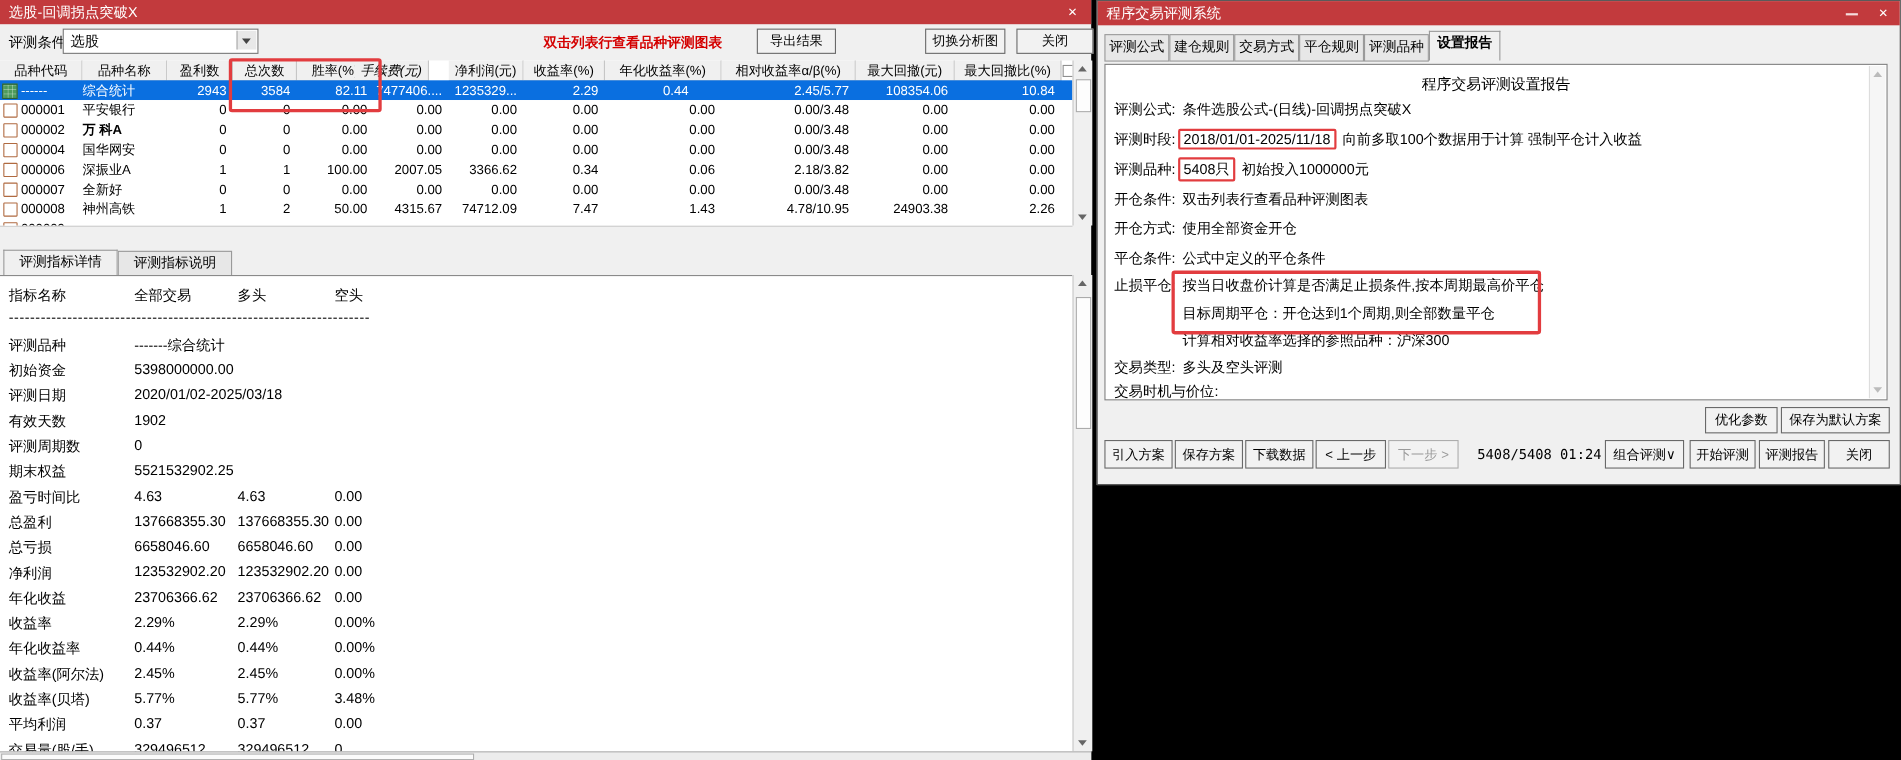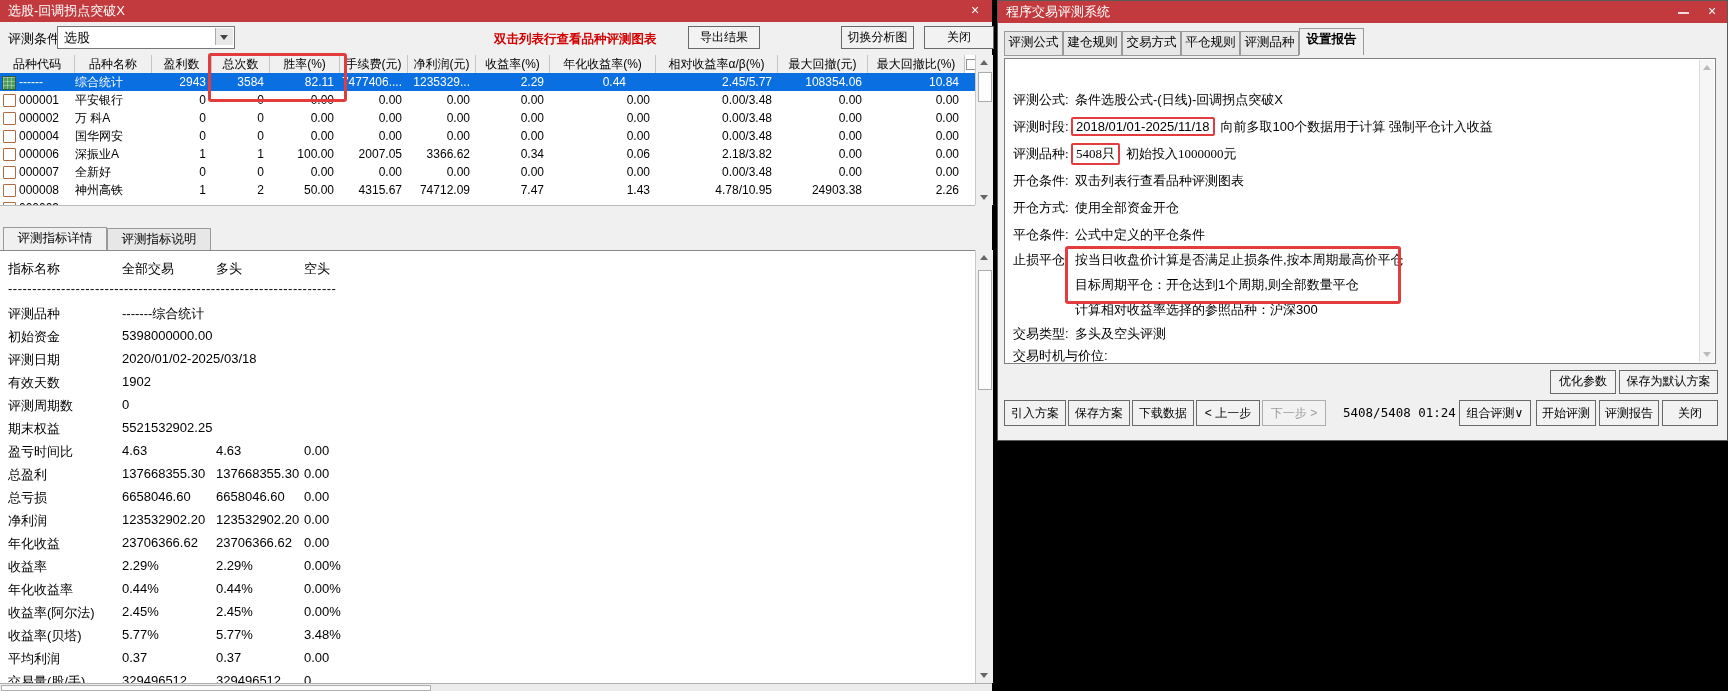--- a/index.html
+++ b/index.html
@@ -90,21 +90,21 @@
     <div class="btn" style="left:841px;top:26px;width:71px;height:21px;">切换分析图</div>
     <div class="btn" style="left:924px;top:26px;width:68px;height:21px;">关闭</div>
 
     <div id="tablearea">
       <div id="thead">
           <div class="th" style="left: 0px; width: 74px;">品种代码</div>
           <div class="th" style="left: 75px; width: 76px;">品种名称</div>
           <div class="th" style="left: 152px; width: 59px;">盈利数</div>
           <div class="th" style="left: 212px; width: 57px;">总次数</div>
           <div class="th" style="left: 270px; width: 69px;">胜率(%)</div>
-          <div class="th" style="left: 340px; width: 67px;">手续费(元)</div>
+          <div class="th" style="left: 322px; width: 67px; font-style: italic;">手续费(元)</div>
           <div class="th" style="left: 408px; width: 67px;">净利润(元)</div>
           <div class="th" style="left: 476px; width: 73px;">收益率(%)</div>
           <div class="th" style="left: 550px; width: 105px;">年化收益率(%)</div>
           <div class="th" style="left: 656px; width: 121px;">相对收益率α/β(%)</div>
           <div class="th" style="left: 778px; width: 89px;">最大回撤(元)</div>
           <div class="th" style="left: 868px; width: 96px;">最大回撤比(%)</div>
         </div>
       <div id="tbody" style="position:absolute;left:0;top:18px;width:975px;height:126px;">
           <div class="trow sel" style="top: 0px;">
             <div class="td" style="left: 0px; width: 75px;">
@@ -138,21 +138,21 @@
             <div class="td num" style="left: 550px; width: 106px;">0.00</div>
             <div class="td num" style="left: 656px; width: 122px;">0.00/3.48</div>
             <div class="td num" style="left: 778px; width: 90px;">0.00</div>
             <div class="td num" style="left: 868px; width: 97px;">0.00</div>
           </div>
           <div class="trow" style="top: 36px;">
             <div class="td" style="left: 0px; width: 75px;">
               <div class="icon-chk"></div>
               <span class="codetxt">000002</span>
             </div>
-            <div class="td ctr" style="left: 75px; width: 77px;">万 科A</div>
+            <div class="td ctr" style="left: 75px; width: 77px; font-weight: bold;">万 科A</div>
             <div class="td num" style="left: 152px; width: 60px;">0</div>
             <div class="td num" style="left: 212px; width: 58px;">0</div>
             <div class="td num" style="left: 270px; width: 70px;">0.00</div>
             <div class="td num" style="left: 340px; width: 68px;">0.00</div>
             <div class="td num" style="left: 408px; width: 68px;">0.00</div>
             <div class="td num" style="left: 476px; width: 74px;">0.00</div>
             <div class="td num" style="left: 550px; width: 106px;">0.00</div>
             <div class="td num" style="left: 656px; width: 122px;">0.00/3.48</div>
             <div class="td num" style="left: 778px; width: 90px;">0.00</div>
             <div class="td num" style="left: 868px; width: 97px;">0.00</div>
@@ -382,24 +382,25 @@
     <div id="rtabs">
         <div class="tab rtab inactive" style="left: 6px;">评测公式</div>
         <div class="tab rtab inactive" style="left: 65px;">建仓规则</div>
         <div class="tab rtab inactive" style="left: 124px;">交易方式</div>
         <div class="tab rtab inactive" style="left: 183px;">平仓规则</div>
         <div class="tab rtab inactive" style="left: 242px;">评测品种</div>
         <div class="tab rtab active" style="left: 301px; width: 63px;">设置报告</div>
       </div>
 
     <div id="report">
+      <div id="rtitle">程序交易评测设置报告</div>
       <div id="rlines">
           <div class="rline" style="top: 32px;"><span class="rlab">评测公式:</span><span class="rtext">条件选股公式-(日线)-回调拐点突破X</span></div>
           <div class="rline" style="top: 59px;"><span class="rlab">评测时段:</span><span class="hl">2018/01/01-2025/11/18</span><span class="rtext">向前多取100个数据用于计算 强制平仓计入收益</span></div>
-          <div class="rline" style="top: 86px; font-family: Liberation Serif, serif;"><span class="rlab">评测品种:</span><span class="hl">5408只</span><span class="rtext">初始投入1000000元</span></div>
+          <div class="rline" style="top: 86px;"><span class="rlab">评测品种:</span><span class="hl">5408只</span><span class="rtext">初始投入1000000元</span></div>
           <div class="rline" style="top: 113px;"><span class="rlab">开仓条件:</span><span class="rtext">双击列表行查看品种评测图表</span></div>
           <div class="rline" style="top: 140px;"><span class="rlab">开仓方式:</span><span class="rtext">使用全部资金开仓</span></div>
           <div class="rline" style="top: 167px;"><span class="rlab">平仓条件:</span><span class="rtext">公式中定义的平仓条件</span></div>
           <div class="rline" style="top: 192px;"><span class="rlab">止损平仓:</span><span class="rtext">按当日收盘价计算是否满足止损条件,按本周期最高价平仓</span></div>
           <div class="rline" style="top: 217px;"><span class="rlab"></span><span class="rtext">目标周期平仓：开仓达到1个周期,则全部数量平仓</span></div>
           <div class="rline" style="top: 242px;"><span class="rlab"></span><span class="rtext">计算相对收益率选择的参照品种：沪深300</span></div>
           <div class="rline" style="top: 266px;"><span class="rlab">交易类型:</span><span class="rtext">多头及空头评测</span></div>
           <div class="rline" style="top: 288px;"><span class="rlab">交易时机与价位:</span></div>
         </div>
       <div class="redbox" style="left:60px;top:187px;width:330px;height:52px;border-width:3px;"></div>

